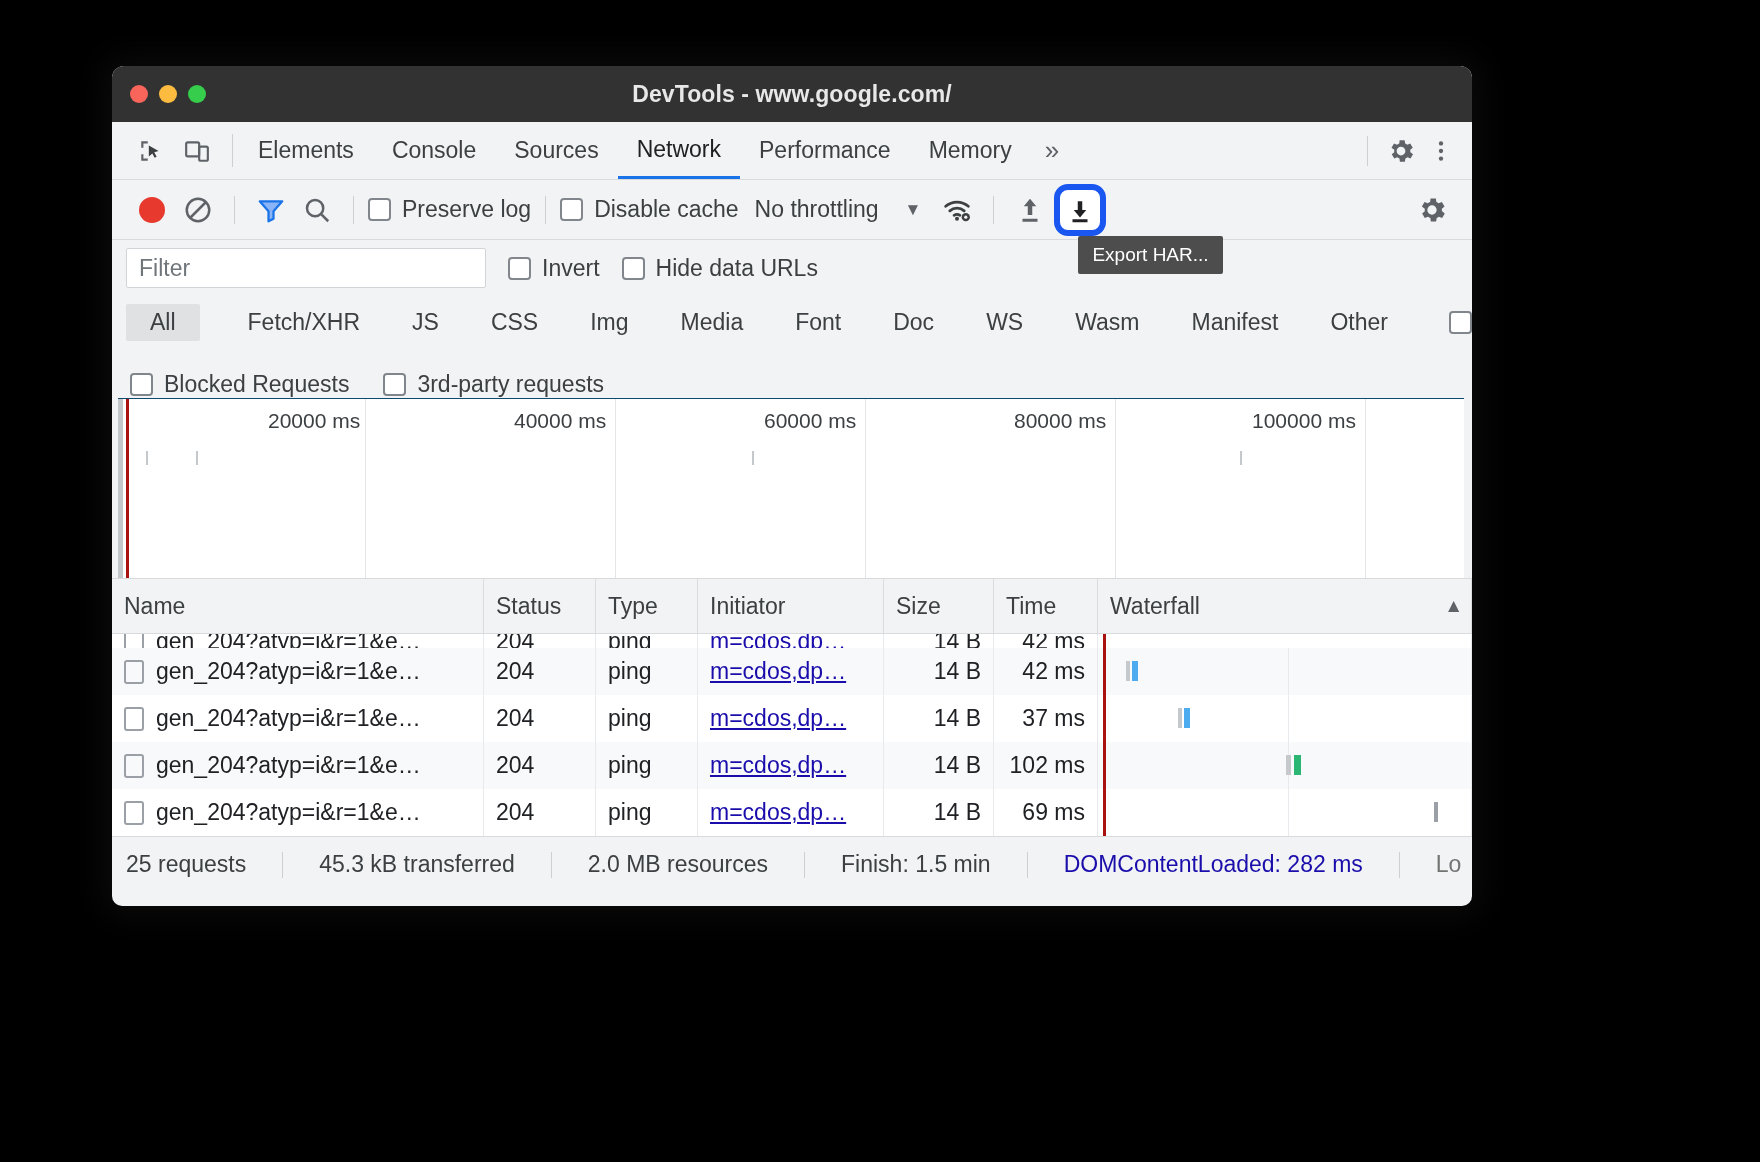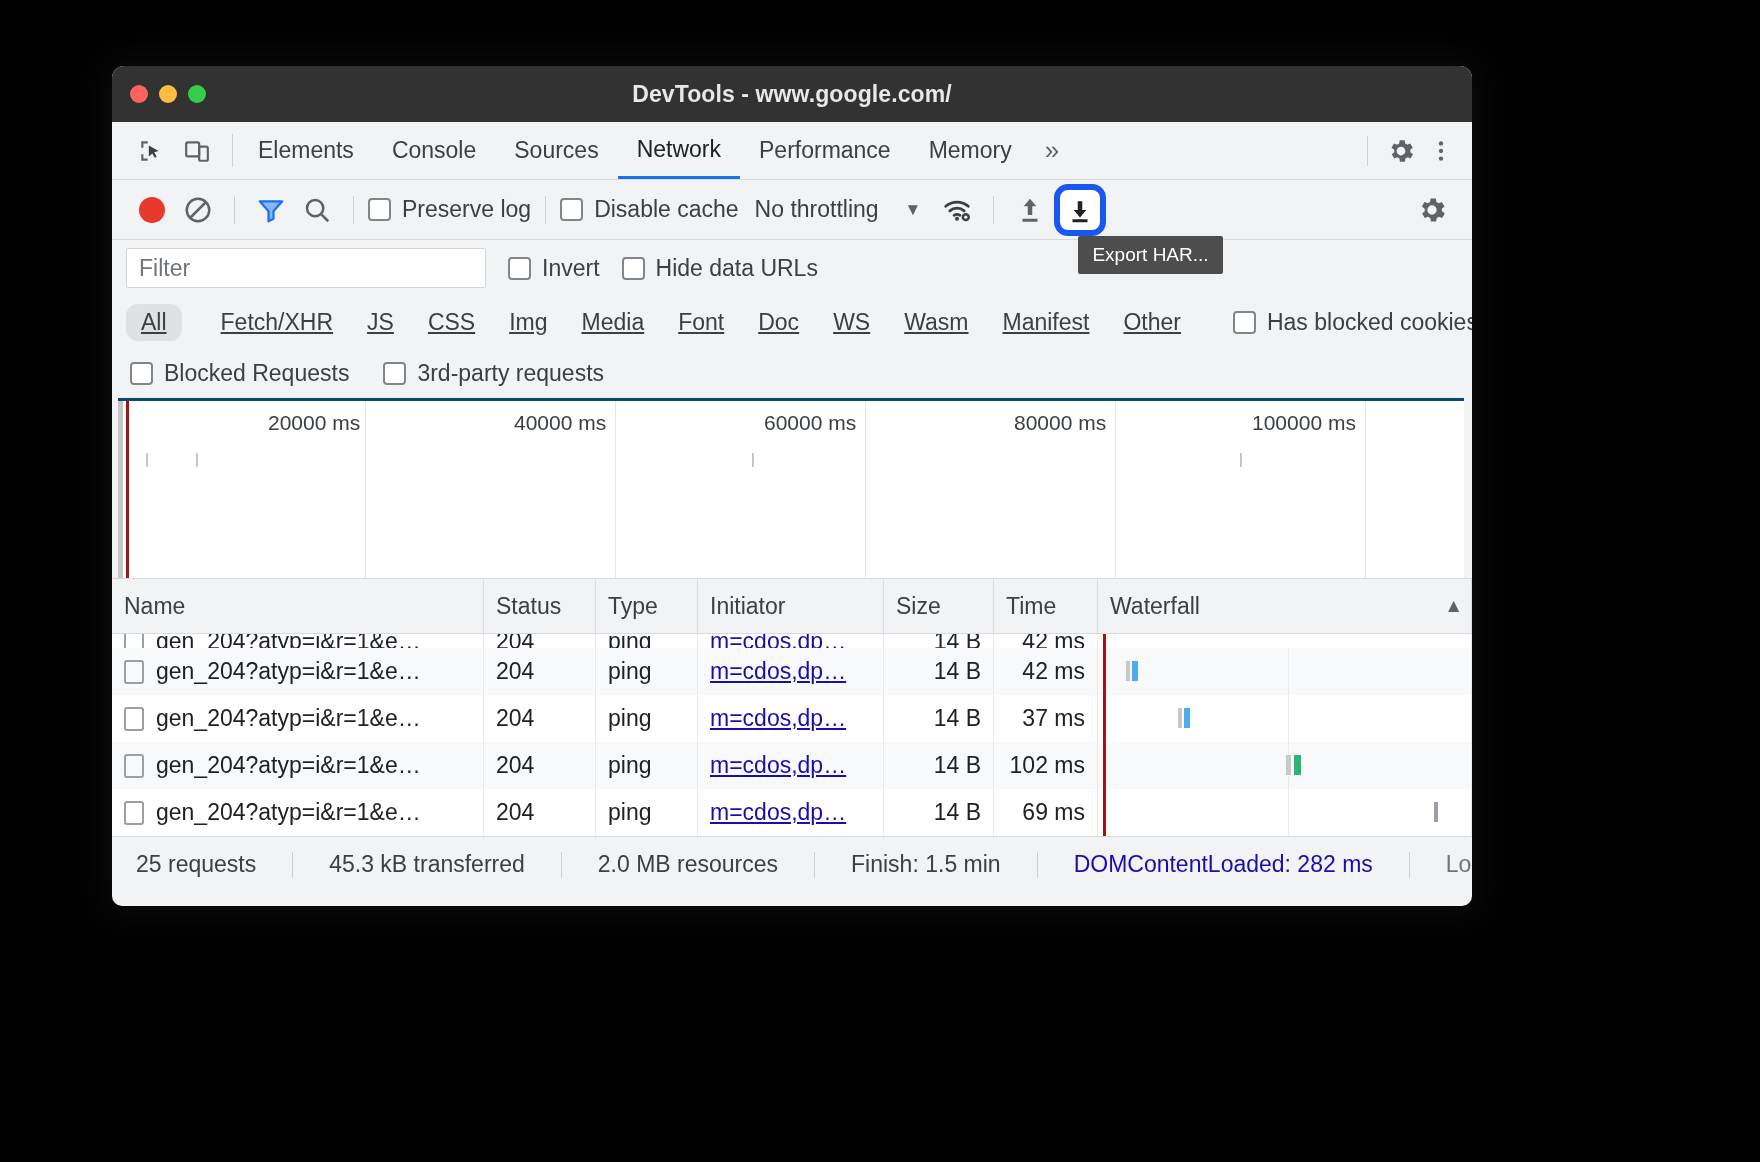--- a/index.html
+++ b/index.html
@@ -78,28 +78,28 @@
   .filterrow { height: 56px; display: flex; align-items: center; padding-left: 14px; gap: 22px; background: #f1f3f4; }
   .filter-input {
     width: 360px; height: 40px; background: #fff;
     border: 1px solid #d2d5d8; border-radius: 2px;
     font-size: 23px; color: #5f6368; padding: 0 12px;
     font-family: "Liberation Sans", sans-serif;
   }
   .filter-input::placeholder { color: #70757a; }
   
   .chiprow { height: 52px; display: flex; align-items: center; padding-left: 14px; gap: 4px; font-size: 23px; color: #3c4043; }
-  .chip { padding: 5px 15px; border-radius: 12px; white-space: nowrap; text-decoration: underline; }
+  .chip { padding: 5px 24px; border-radius: 2px; white-space: nowrap; }
   .chip.on { background: #dfe1e3; }
   .chip-sep { width: 1px; height: 26px; background: #cdd0d3; margin: 0 8px; }
-  .optrow { height: 50px; display: flex; align-items: center; padding-left: 18px; gap: 34px; }
+  .optrow { height: 50px; display: flex; align-items: flex-end; padding-left: 18px; gap: 34px; }
   
   .overview {
     height: 180px; background: #fff; margin: 0 8px 0 6px;
-    border-top: 3px solid #0c4a6e; position: relative; overflow: hidden;
+    border-top: 1px solid #0c4a6e; position: relative; overflow: hidden;
   }
   .ov-scroll { position: absolute; left: 0; top: 0; bottom: 0; width: 5px; background: #c4c7ca; }
   .ov-red { position: absolute; left: 8px; top: 0; bottom: 0; width: 3px; background: #a8120f; }
   .ov-cell { position: absolute; top: 0; bottom: 0; border-right: 1px solid #e3e5e7; }
   .ov-tick { position: absolute; top: 10px; font-size: 21px; color: #3c4043; }
   .ov-mark { position: absolute; width: 2px; height: 14px; background: #c6c9cc; }
   
   .thead { display: flex; height: 56px; background: #f1f3f4; border-top: 1px solid #d8dadc; border-bottom: 1px solid #d8dadc; }
   .th { display: flex; align-items: center; padding-left: 12px; font-size: 23px; color: #3c4043; border-right: 1px solid #dadce0; }
   .tbody { background: #fff; }
@@ -111,21 +111,21 @@
   .row-cb { width: 20px; height: 24px; border: 2px solid #9aa0a6; border-radius: 3px; flex: none; margin-right: 12px; }
   .init-link { color: #1a0dab; text-decoration: underline; }
   .wf { position: relative; flex: 1; border-right: 1px solid #e8eaed; }
   .wf-red { position: absolute; left: 5px; top: 0; bottom: 0; width: 3px; background: #a8120f; }
   .wf-div { position: absolute; top: 0; bottom: 0; width: 1px; background: #e8eaed; }
   .wf-bar { position: absolute; top: 13px; height: 20px; }
   
   .statusbar {
     height: 56px; display: flex; align-items: center;
     background: #f1f3f4; border-top: 1px solid #d8dadc;
-    padding-left: 24px; font-size: 23px; color: #3c4043; gap: 16px; overflow: hidden;
+    padding-left: 14px; font-size: 23px; color: #3c4043; gap: 16px; overflow: hidden;
   }
   .sb-item { white-space: nowrap; }
   .sb-sep { width: 1px; height: 26px; background: #cdd0d3; margin: 0 20px; flex: none; }
   .sb-blue { color: #1a0dab; white-space: nowrap; }
   .sb-red { color: #737373; white-space: nowrap; }
 </style>
 </head>
 <body>
 
 <div class="window">

